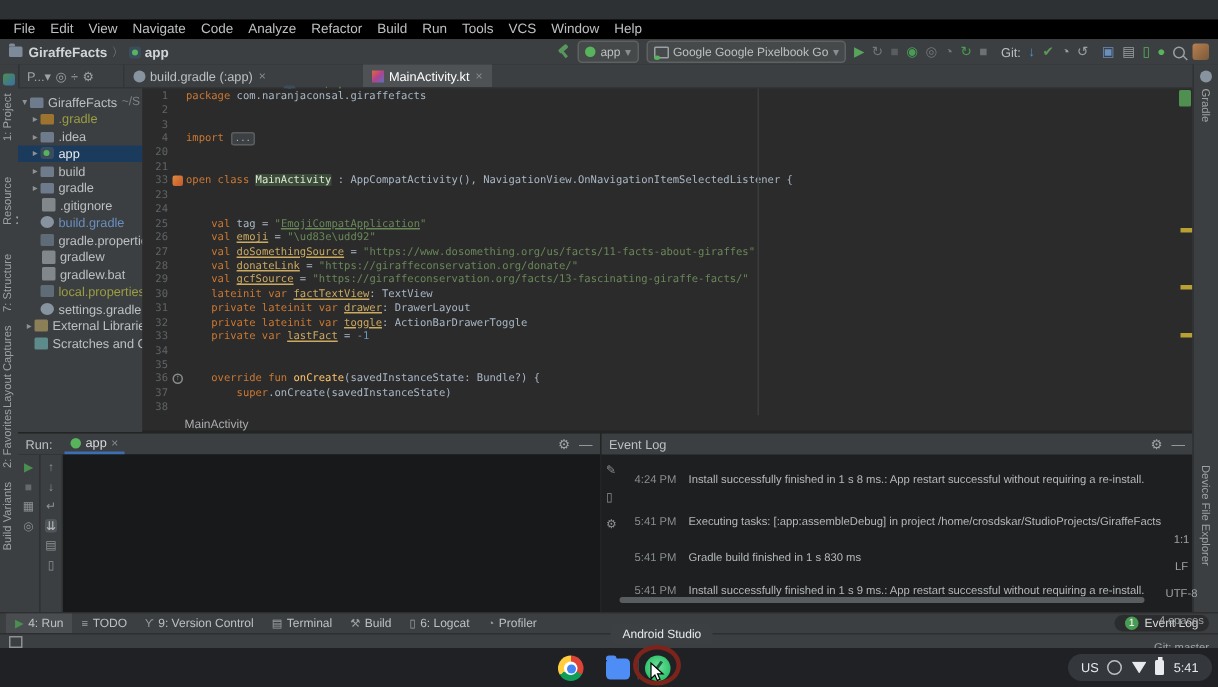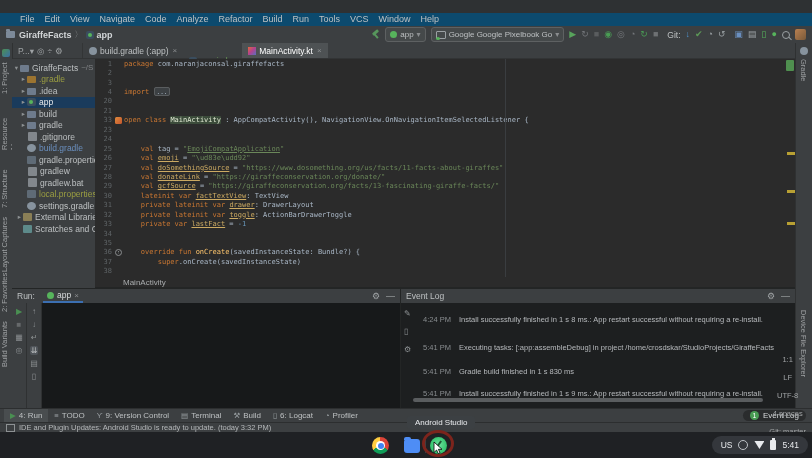--- a/index.html
+++ b/index.html
@@ -4,21 +4,21 @@
 <style>
   html,body{margin:0;padding:0;}
   body{width:812px;height:458px;position:relative;overflow:hidden;background:#2b2b2b;
        font-family:"Liberation Sans",sans-serif;-webkit-font-smoothing:antialiased;}
   .abs{position:absolute;}
   .row{display:flex;align-items:center;}
   .vtext{writing-mode:vertical-rl;transform:rotate(180deg);}
   .vtextr{writing-mode:vertical-rl;}
   
   #titlebar{left:0;top:0;width:812px;height:13px;background:#2e3133;}
-  #menubar{left:0;top:13px;width:812px;height:13px;background:#0c4a6e;display:flex;align-items:center;padding-left:15px;box-sizing:border-box;}
+  #menubar{left:0;top:13px;width:812px;height:13px;background:#000000;display:flex;align-items:center;padding-left:4px;box-sizing:border-box;}
   .menu-item{font-size:9px;color:#bdc0c2;padding:0 5px;line-height:13px;}
   #toolbar{left:0;top:26px;width:812px;height:17px;background:#3c3f41;display:flex;align-items:center;box-sizing:border-box;padding:0 6px;}
   .crumb{font-size:9px;font-weight:bold;color:#d2d5d7;}
   .crumb-sep{color:#8a8d8f;font-size:8px;margin:0 3px;}
   .tb-right{margin-left:auto;display:flex;align-items:center;gap:5px;}
   .combo{height:13px;border:1px solid #5e6162;border-radius:3px;background:#45494a;display:flex;align-items:center;gap:3px;padding:0 4px;font-size:8px;color:#bdc0c2;white-space:nowrap;}
   .tb-ic{font-size:9px;line-height:13px;}
   .gitlbl{font-size:8.5px;color:#bdc0c2;margin-left:4px;}
   .avatar{width:11px;height:11px;border-radius:2px;background:linear-gradient(135deg,#b98050,#7a5a3a);}
   .mag{width:6px;height:6px;border:1.3px solid #9aa0a3;border-radius:50%;position:relative;display:inline-block;}
@@ -554,21 +554,20 @@
       </span>
     </span>
   <span id="evlog-btn">
     <span class="badge">1</span>
     <span class="l">Event Log</span>
   </span>
 </div>
 
 <div class="abs" id="statusbar">
   <span class="sb-ic"></span>
-  <span>IDE and Plugin Updates: Android Studio is ready to update. (today 3:32 PM)</span>
   <span class="sb-right" id="sb-segs">
       <span>1:1</span>
       <span>LF</span>
       <span>UTF-8</span>
       <span>4 spaces</span>
       <span>Git: master</span>
       <span class="sb-lock">⚿</span>
       <span class="sb-circle"></span>
       <span class="sb-circle"></span>
       <span class="sb-col"></span>

